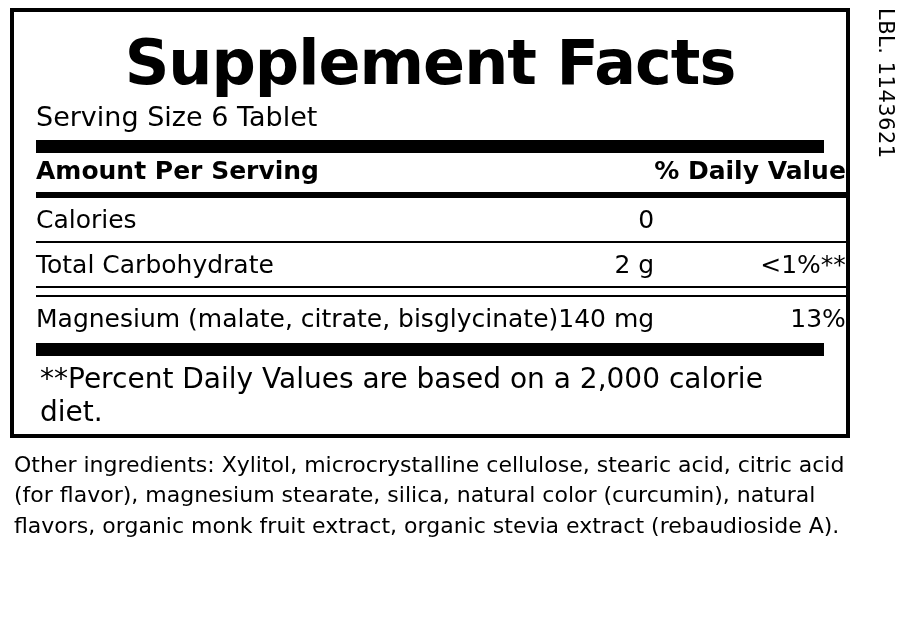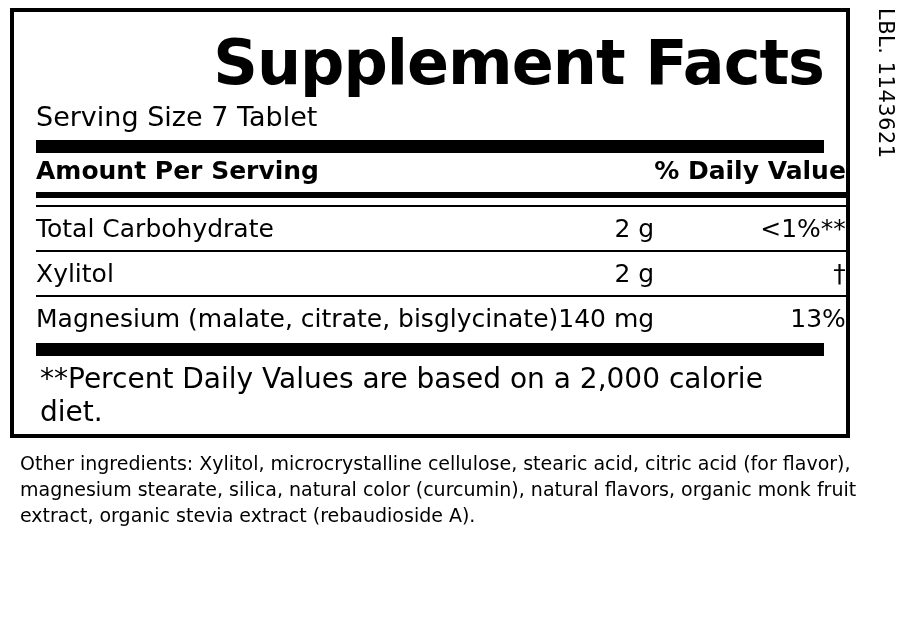--- a/index.html
+++ b/index.html
@@ -55,21 +55,21 @@
   .panel-inner {
     padding: 0 22px;
   }
 
   .title {
     font-size: 62px;
     line-height: 1.05;
     font-weight: bold;
     letter-spacing: -1px;
     margin: 18px 0 0 0;
-    text-align: right;
+    text-align: center;
     font-family: "DejaVu Sans", sans-serif;
   }
   .serving-size {
     font-size: 27px;
     margin: 6px 0 8px 0;
     font-family: "DejaVu Sans", sans-serif;
   }
 
   .rule-thick {
     height: 13px;
@@ -110,81 +110,81 @@
   }
 
   .footnote {
     font-size: 28px;
     padding: 6px 0 0 4px;
     font-family: "DejaVu Sans", sans-serif;
   }
 
   .other-ingredients {
     position: absolute;
-    left: 20px;
+    left: 14px;
     top: 450px;
     width: 860px;
-    font-size: 19px;
+    font-size: 22px;
     line-height: 1.38;
     font-family: "DejaVu Sans", sans-serif;
   }
 </style>
 </head>
 <body>
 
 <div id="page">
 
   <div class="side-code">
     <span>LBL. 1143621</span>
   </div>
 
   <div class="panel">
     <div class="panel-inner">
       <div class="title">Supplement Facts</div>
-      <div class="serving-size">Serving Size 7 Tablet</div>
+      <div class="serving-size">Serving Size 6 Tablet</div>
     </div>
 
     <div style="padding: 0 22px;">
       <div class="rule-thick"></div>
 
       <table class="facts">
         <tbody>
           <tr>
             <td class="name bold">Amount Per Serving</td>
             <td class="amt"></td>
             <td class="dv bold">% Daily Value</td>
           </tr>
           <tr class="sep-row">
             <td colspan="3">
                 <div class="rule-med"></div>
               </td>
           </tr>
 
+          <tr>
+            <td class="name">Calories</td>
+            <td class="amt">0</td>
+            <td class="dv"></td>
+          </tr>
           <tr class="sep-row">
             <td colspan="3">
                 <div class="sep-line"></div>
               </td>
           </tr>
 
           <tr>
             <td class="name">Total Carbohydrate</td>
             <td class="amt">2 g</td>
             <td class="dv">&lt;1%**</td>
           </tr>
           <tr class="sep-row">
             <td colspan="3">
                 <div class="sep-line"></div>
               </td>
           </tr>
 
-          <tr>
-            <td class="name indent">Xylitol</td>
-            <td class="amt">2 g</td>
-            <td class="dv">†</td>
-          </tr>
           <tr class="sep-row">
             <td colspan="3">
                 <div class="sep-line"></div>
               </td>
           </tr>
 
           <tr>
             <td class="name">Magnesium (malate, citrate, bisglycinate)</td>
             <td class="amt">140 mg</td>
             <td class="dv">13%</td>

